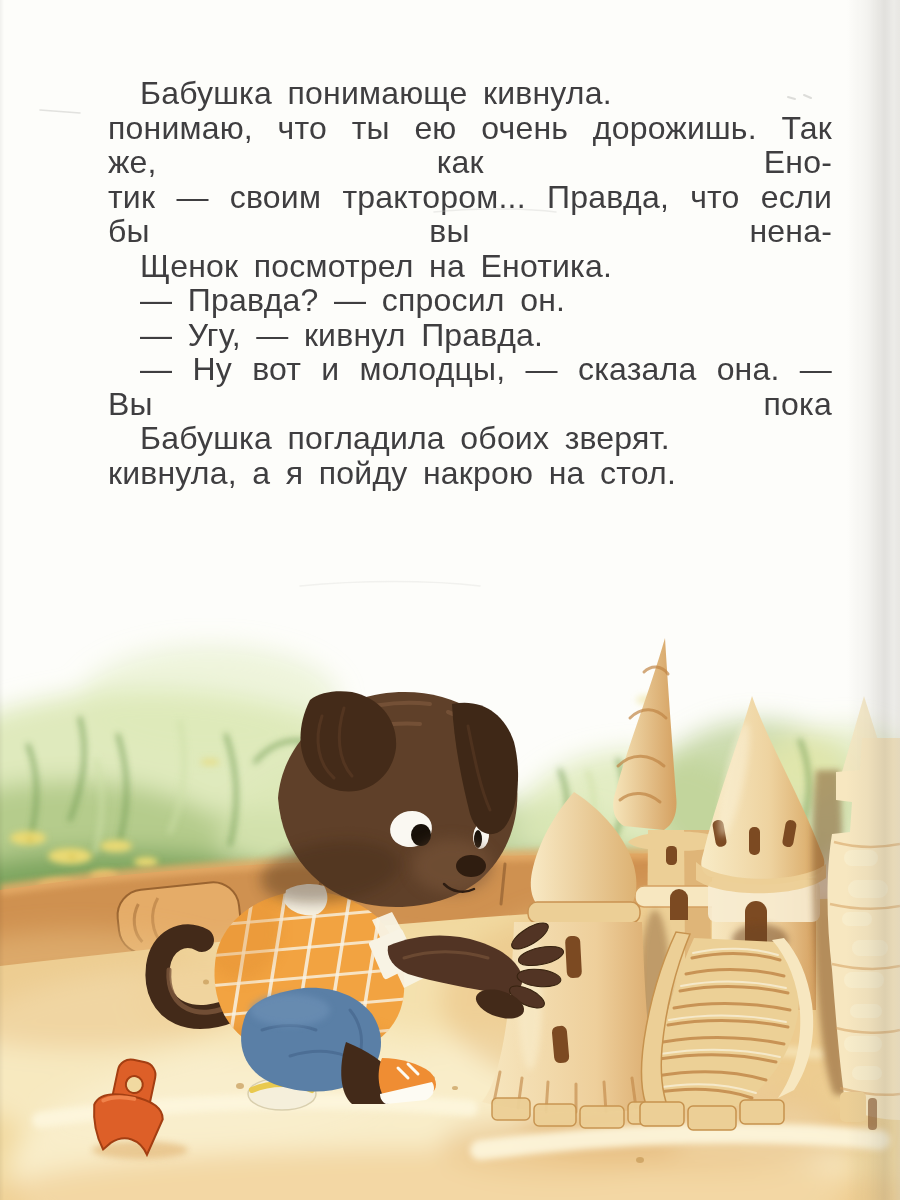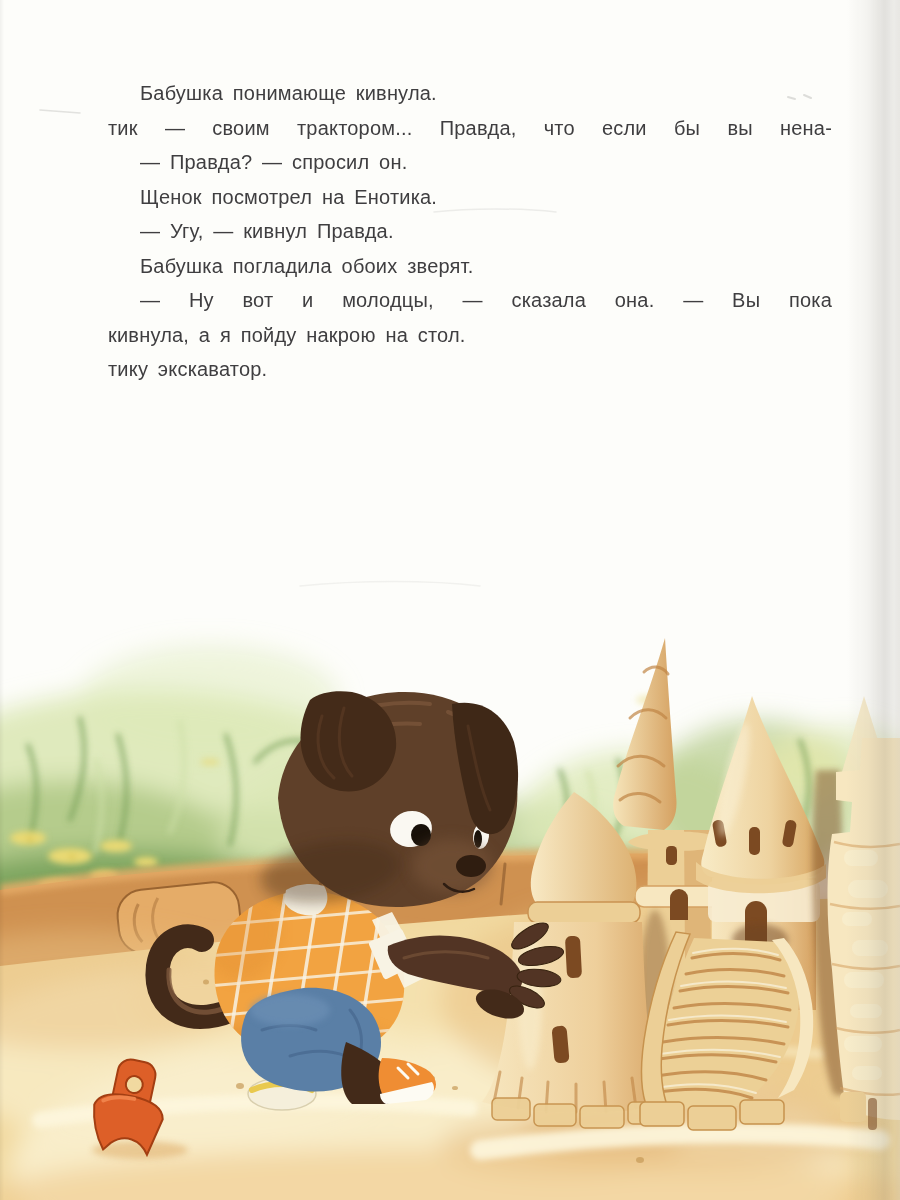--- a/index.html
+++ b/index.html
@@ -16,21 +16,21 @@
     --eyeWhite:#faf8f2; --pupil:#171009; --crevice:#7d5028;
   }
   html,body{margin:0;padding:0;}
   .page{
     position:relative; width:900px; height:1200px;
     background:var(--paper); overflow:hidden;
     font-family:"Liberation Sans","DejaVu Sans",sans-serif;
   }
   .story{
     position:absolute; left:108px; top:76px; width:724px;
-    color:var(--ink); font-size:20px; line-height:34.5px;
+    color:var(--ink); font-size:32px; line-height:34.5px;
     word-spacing:0.2em; letter-spacing:0.2px;
   }
   .story p{margin:0; text-align:left;}
   .story p.i{text-indent:32px;}
   .story p.j{text-align:justify; text-align-last:justify;}
   .illus{position:absolute; left:0; top:0; width:900px; height:1200px; display:block;}
   .page-curl{
     position:absolute; top:0; right:0; width:54px; height:1200px; pointer-events:none;
     background:linear-gradient(to right, rgba(130,125,118,0) 0%, rgba(130,125,118,0.08) 40%,
                rgba(118,113,106,0.20) 72%, rgba(150,146,140,0.16) 88%, rgba(186,182,176,0.30) 100%);
@@ -40,28 +40,28 @@
     background:linear-gradient(to right, rgba(0,0,0,0.05), rgba(0,0,0,0));
   }
 </style>
 </head>
 <body>
 
 <div class="page">
 
   <div class="story">
     <p class="i">Бабушка понимающе кивнула.</p>
+    <p class="j">понимаю, что ты ею очень дорожишь. Так же, как Ено-</p>
     <p class="j">тик — своим трактором... Правда, что если бы вы нена-</p>
+    <p class="i">Щенок посмотрел на Енотика.</p>
     <p class="i">— Правда? — спросил он.</p>
-    <p class="i">Щенок посмотрел на Енотика.</p>
     <p class="i">— Угу, — кивнул Правда.</p>
+    <p class="i j">— Ну вот и молодцы, — сказала она. — Вы пока</p>
     <p class="i">Бабушка погладила обоих зверят.</p>
-    <p class="i j">— Ну вот и молодцы, — сказала она. — Вы пока</p>
     <p>кивнула, а я пойду накрою на стол.</p>
-    <p>тику экскаватор.</p>
   </div>
 
   <svg class="illus" viewBox="0 0 900 1200" role="img" aria-label="Коричневый щенок в оранжевой клетчатой рубашке и синих джинсах строит песочный замок с башнями и лестницей в песочнице; слева трава с жёлтыми цветами, в песке воткнут оранжевый совок">
     <defs>
       <filter id="soft3" x="-40%" y="-40%" width="180%" height="180%">
           <feGaussianBlur stdDeviation="3"></feGaussianBlur>
         </filter>
       <filter id="soft7" x="-40%" y="-40%" width="180%" height="180%">
           <feGaussianBlur stdDeviation="7"></feGaussianBlur>
         </filter>

